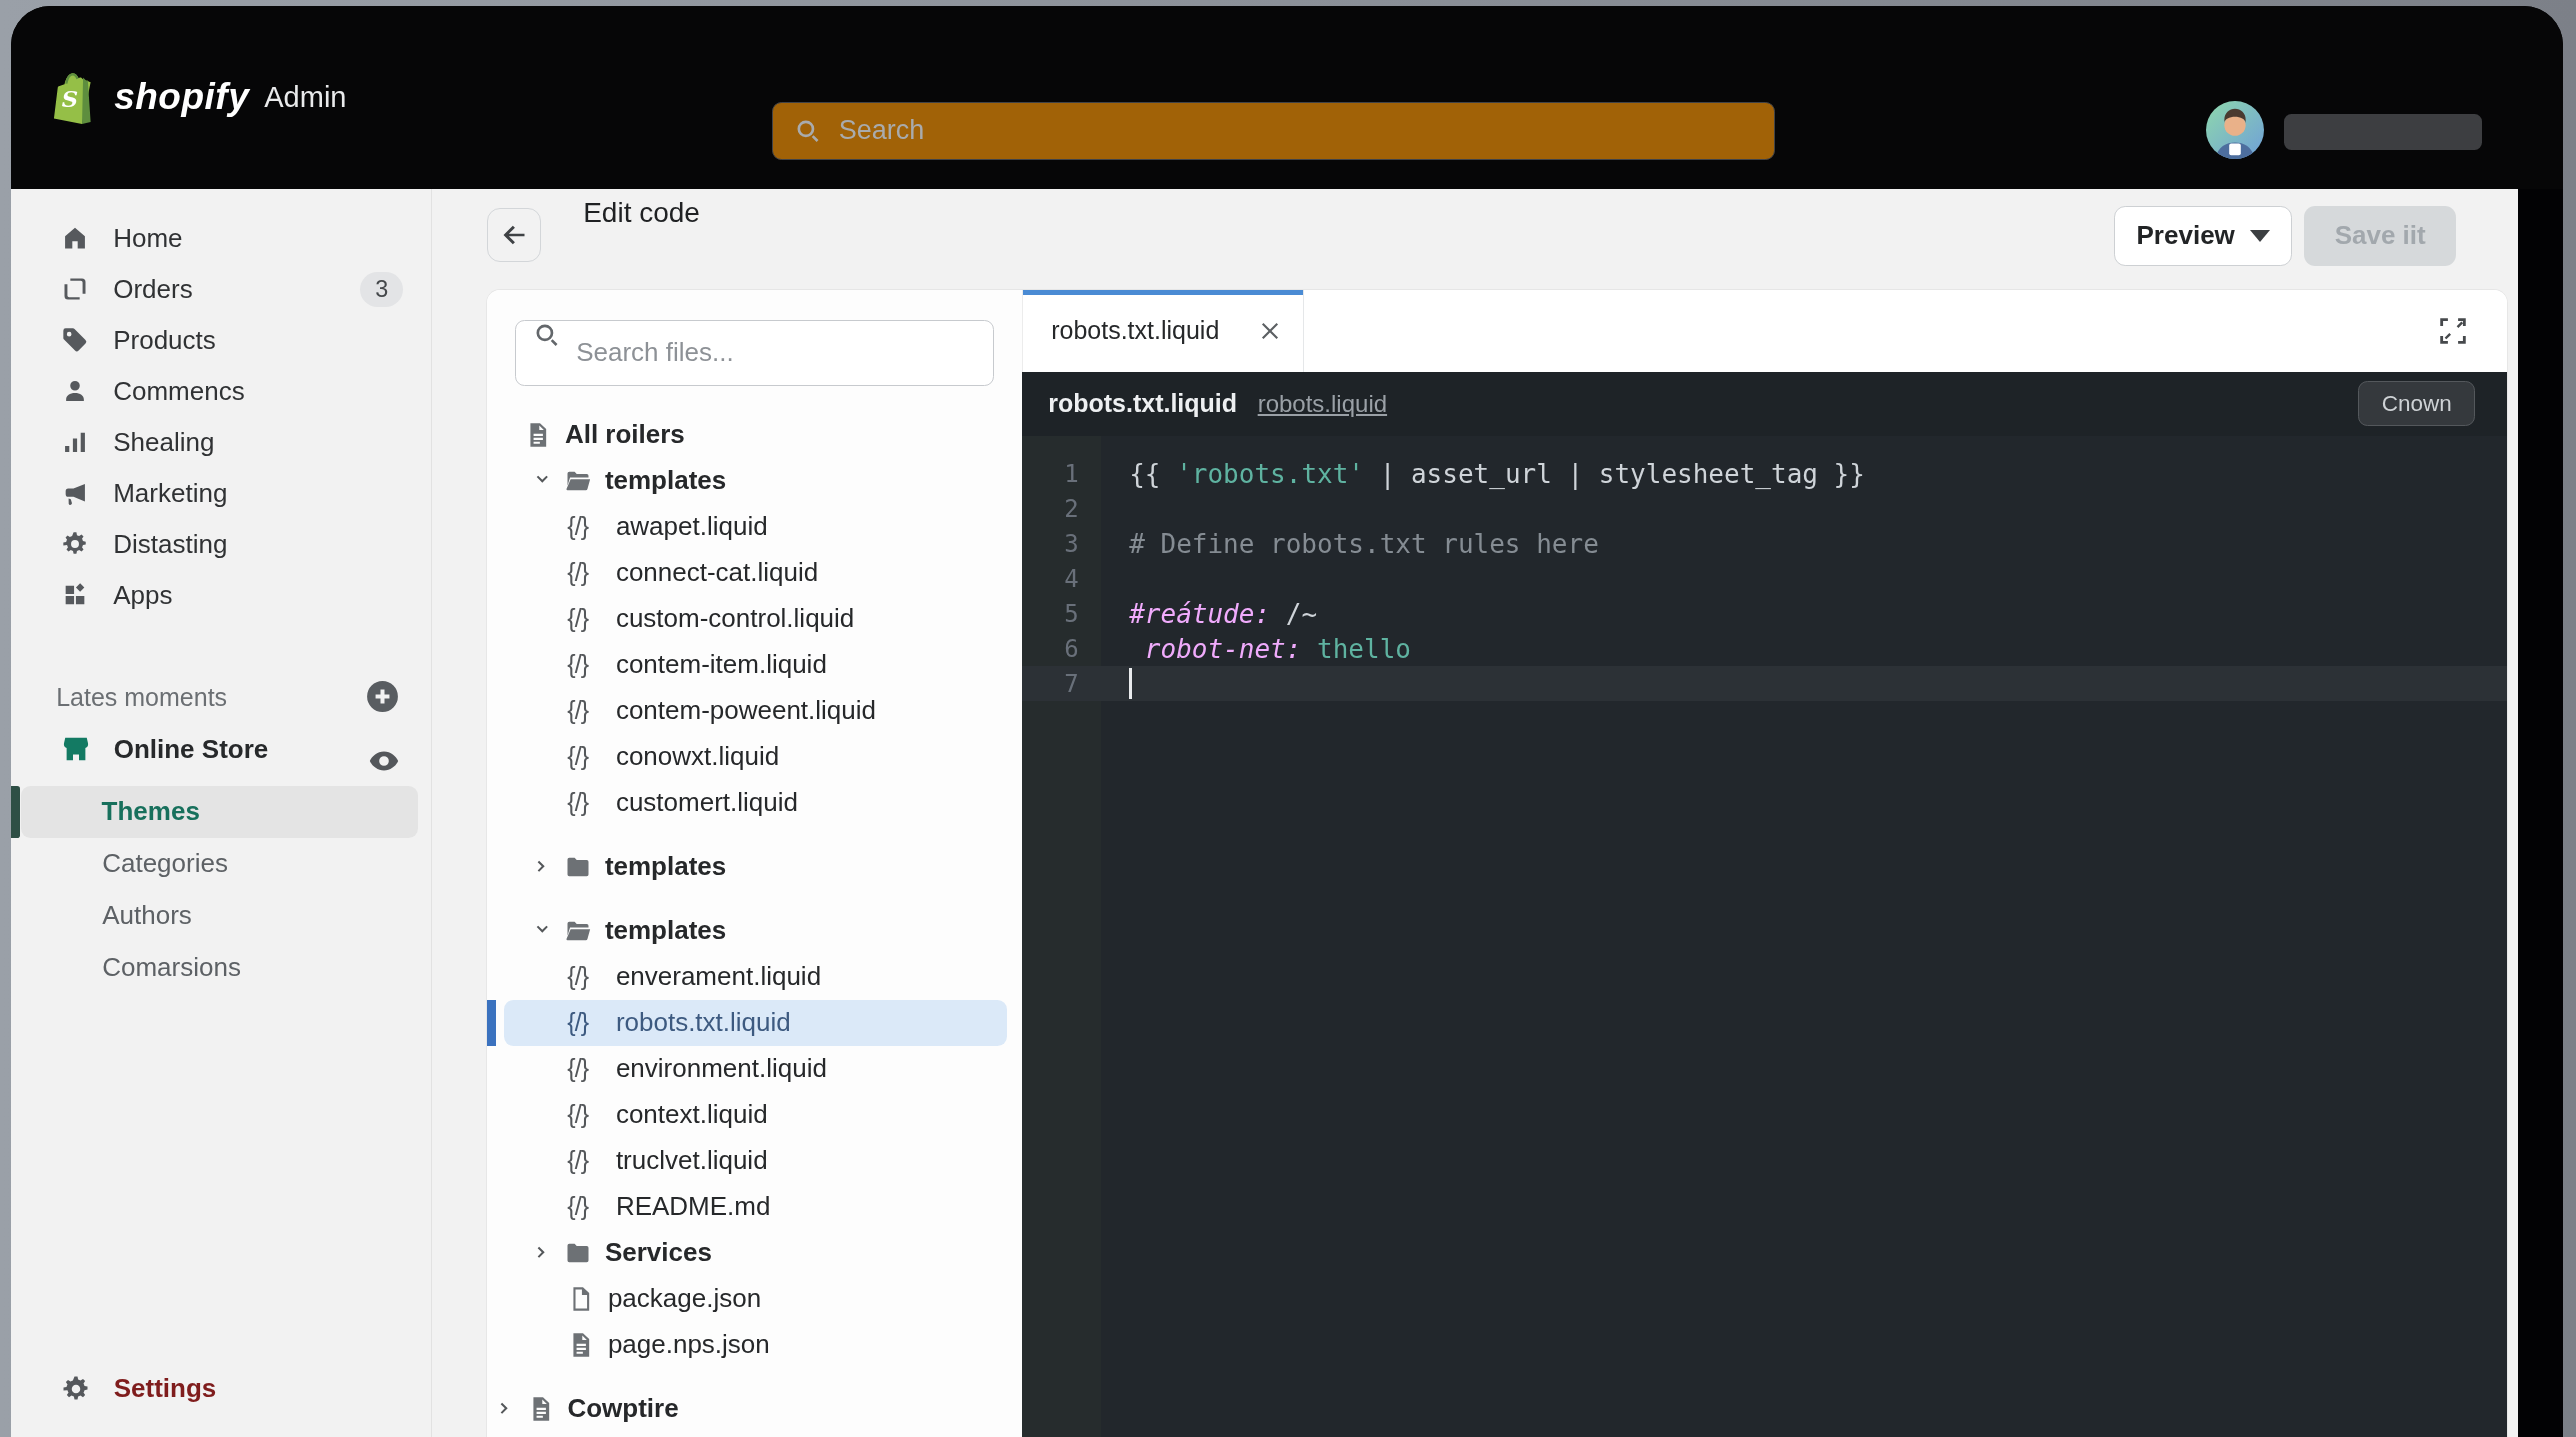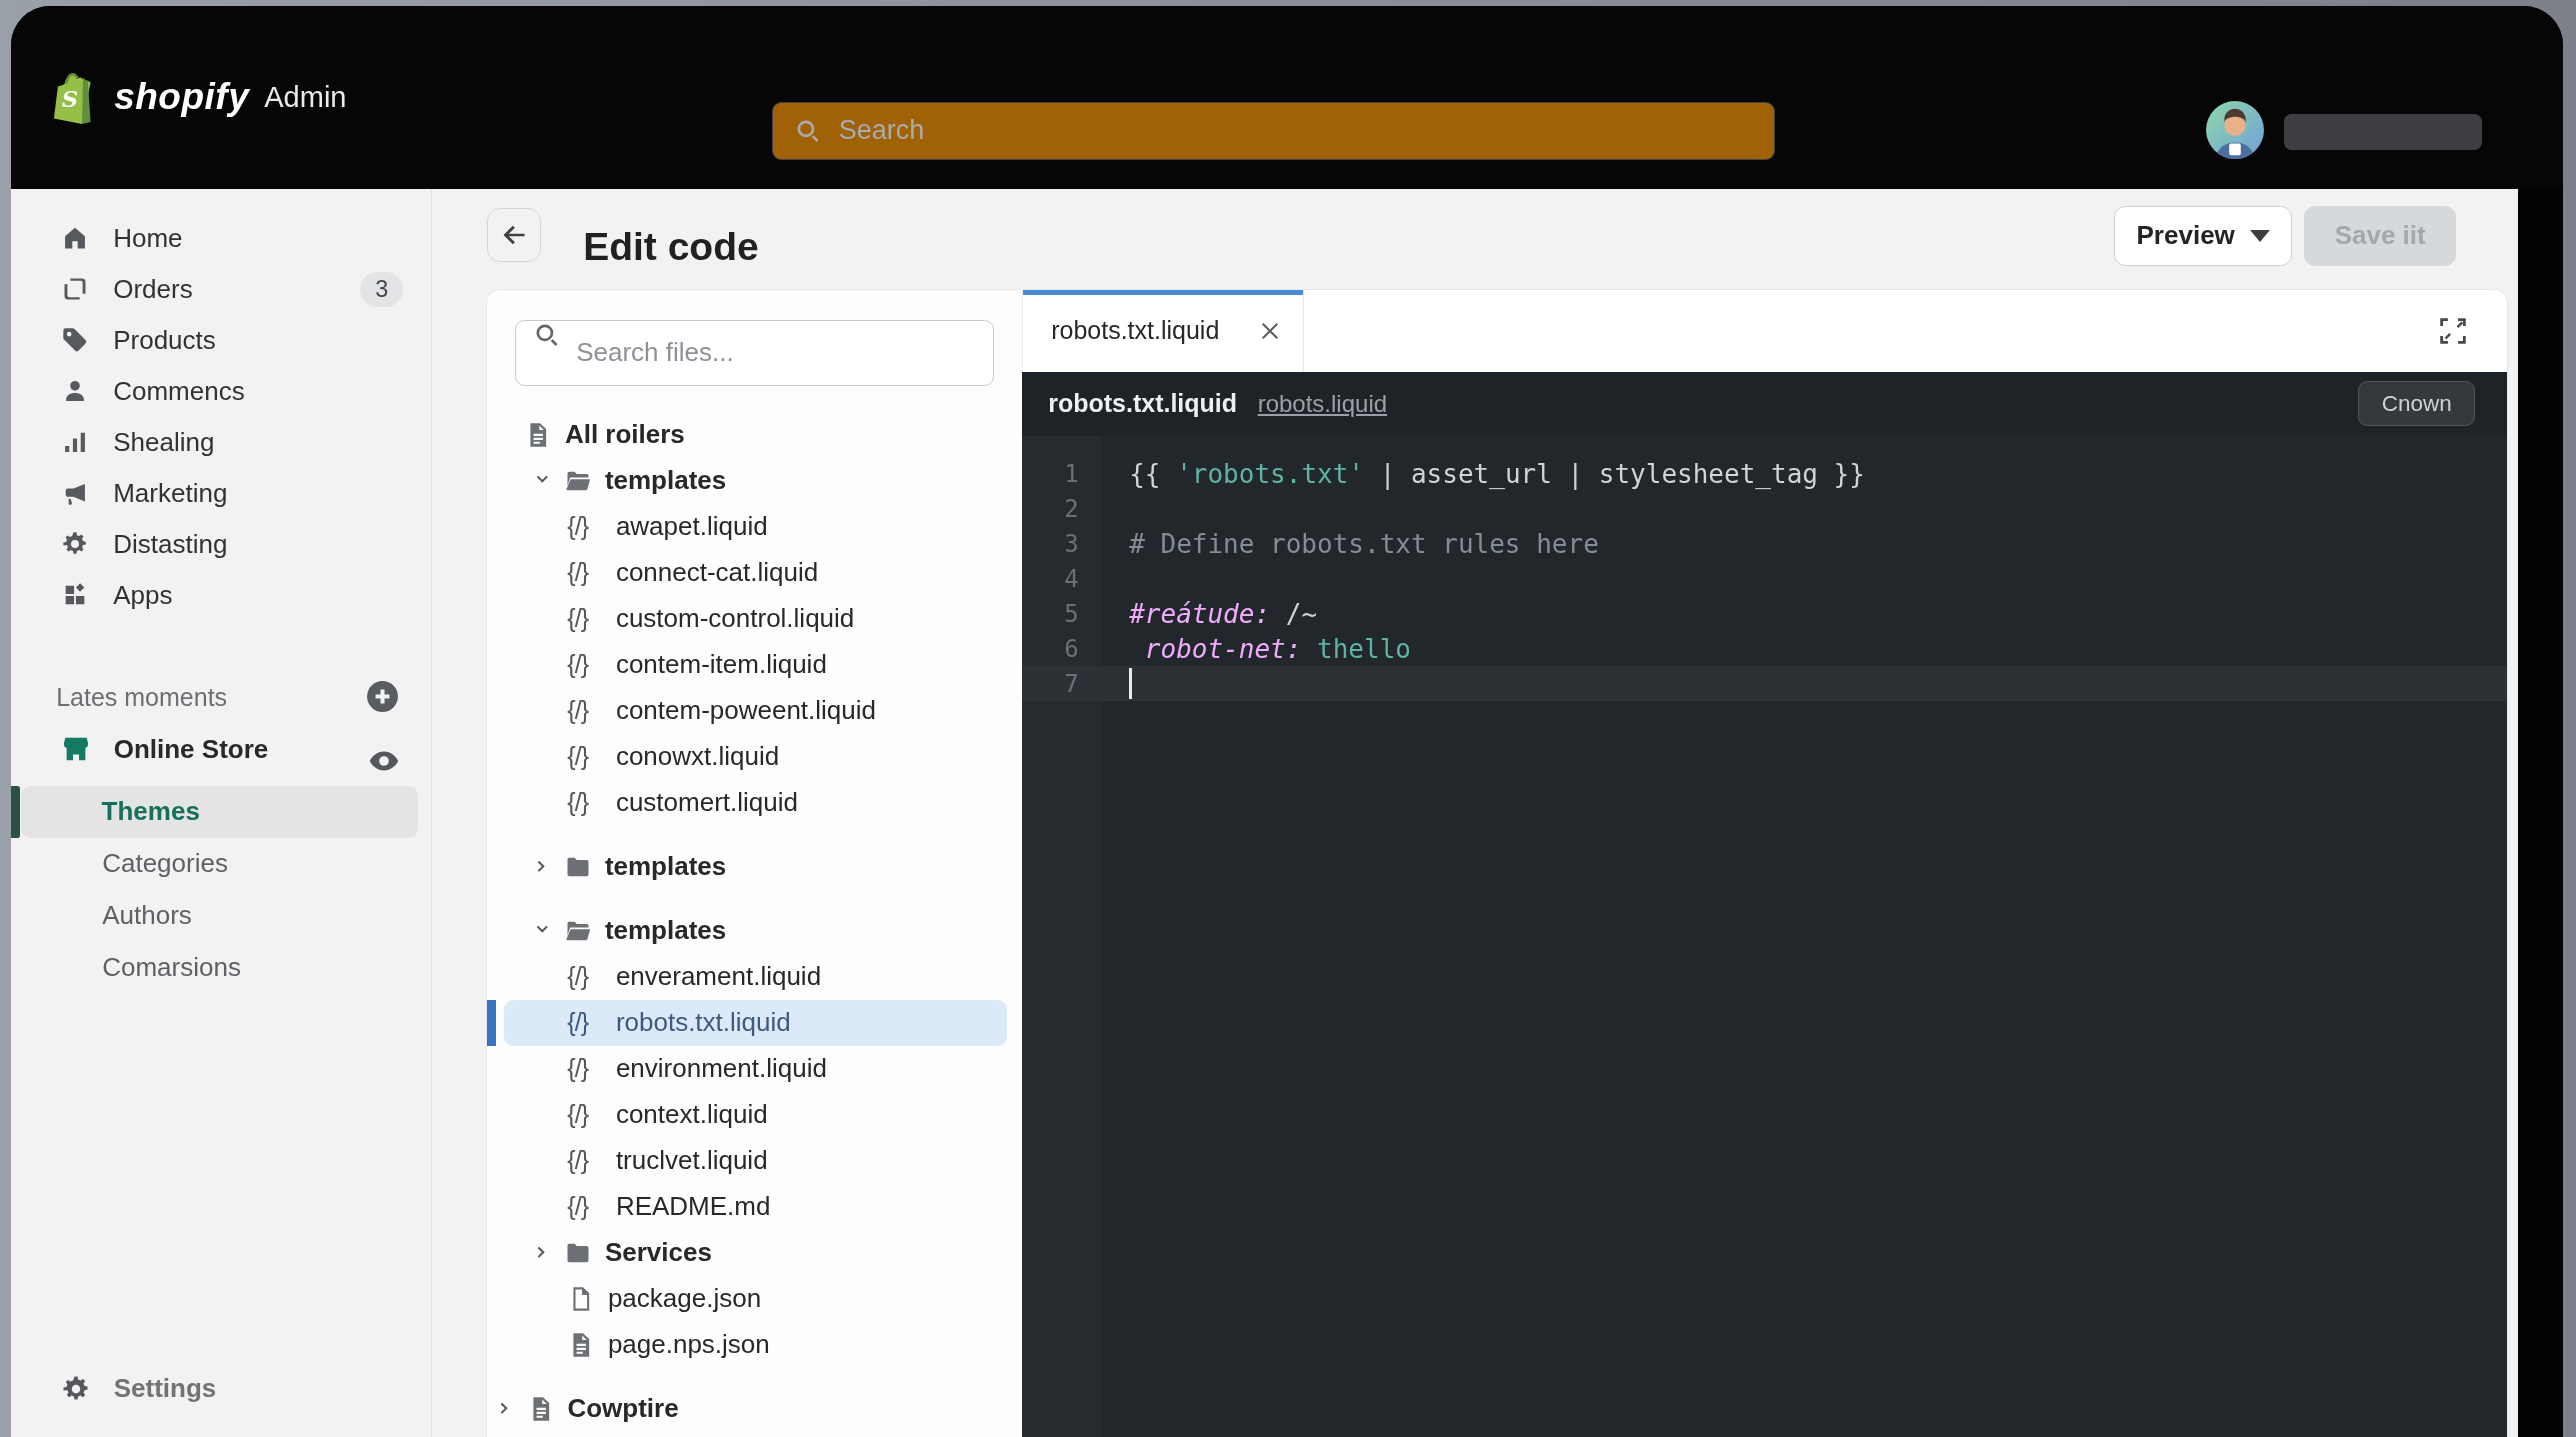--- a/index.html
+++ b/index.html
@@ -43,28 +43,28 @@
   .plus-btn{position:absolute;right:30px;top:6.6px;width:37px;height:37px;color:#595d61;}
   .store-row{position:absolute;top:545px;left:0;right:0;height:51px;display:flex;align-items:flex-start;
          padding-left:50px;font-size:26px;font-weight:700;color:#27292b;}
   .store-row .ic{width:30px;height:30px;color:#137a63;margin-right:22.5px;flex:none;}
   .eye-btn{position:absolute;right:30px;top:10.3px;width:34px;height:34px;color:#54575b;}
   .store-sub{position:absolute;top:597px;left:0;right:0;}
   .sub-item{height:52px;display:flex;align-items:center;padding-left:91px;font-size:26px;color:#5d6165;position:relative;}
   .sub-item.sel{background:#e4e4e4;border-radius:9.4px;margin:0 13px 0 9.4px;padding-left:81px;color:#17705c;font-weight:600;}
   .sub-item.sel::before{content:"";position:absolute;left:-9.4px;top:0;bottom:0;width:8.4px;background:#2e4f45;border-radius:0 2.8px 2.8px 0;}
   .settings-row{position:absolute;top:1174px;left:0;right:0;height:52px;display:flex;align-items:center;
-         padding-left:50px;font-size:26px;font-weight:600;color:#737373;}
+         padding-left:50px;font-size:26px;font-weight:600;color:#7f1d1d;}
   .settings-row .ic{width:30px;height:30px;color:#55585c;margin-right:22.5px;flex:none;}
 
   
   .back-btn{position:absolute;left:476px;top:19px;width:54px;height:54px;border:1.9px solid #d3d6d9;border-radius:13px;
          display:flex;align-items:center;justify-content:center;color:#3f4245;background:transparent;}
   .back-btn .ic{width:28px;height:28px;}
-  .page-title{position:absolute;left:572px;top:36px;font-size:39px;font-weight:700;color:#1f2123;}
+  .page-title{position:absolute;left:572px;top:8px;font-size:28px;font-weight:400;color:#1f2123;}
   .preview-btn{position:absolute;left:2103px;top:17px;width:178px;height:60px;background:#ffffff;
          border:1.9px solid #cdd0d3;border-radius:11.2px;display:flex;align-items:center;justify-content:center;
          gap:15px;font-size:26px;font-weight:600;color:#222426;}
   .caret-down{width:0;height:0;border-left:10.3px solid transparent;border-right:10.3px solid transparent;
          border-top:12px solid #3c3f42;}
   .save-btn{position:absolute;left:2293px;top:17px;width:152px;height:60px;background:#d6d9db;border-radius:11.2px;
          display:flex;align-items:center;justify-content:center;font-size:26px;font-weight:600;color:#a2a8ad;}
 
   
   .card{position:absolute;left:476px;top:101px;width:2020px;height:1148px;background:#ffffff;

